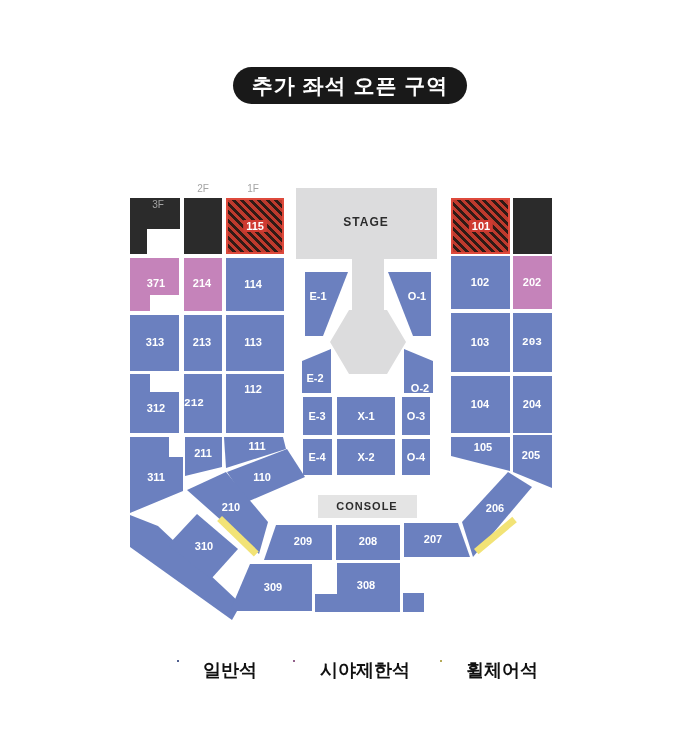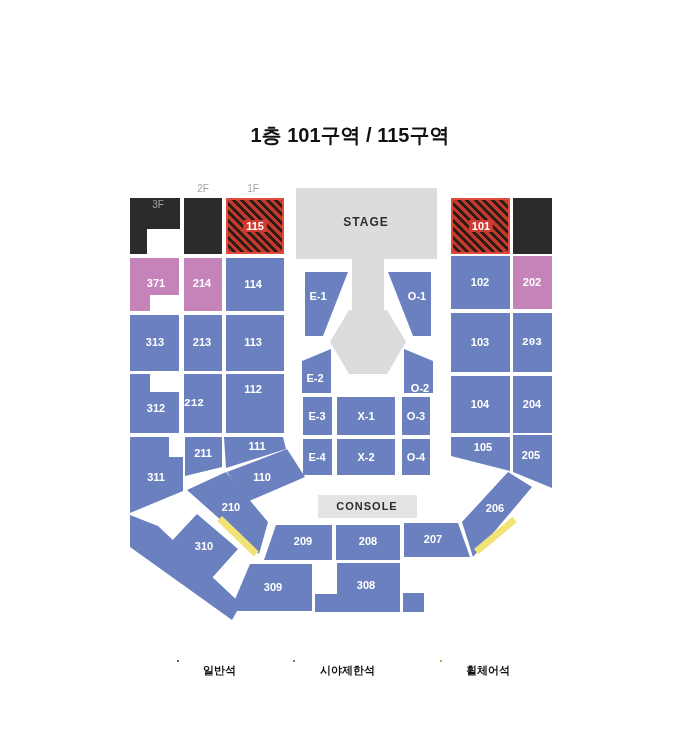--- a/index.html
+++ b/index.html
@@ -19,28 +19,28 @@
   .sec.floor{background:var(--c-stage);}
   .sec.console{background:var(--c-console);}
   .sec.open{background:repeating-linear-gradient(45deg,var(--c-stripe) 0 3px,var(--c-stripedark) 3px 6px);
             border:2px solid var(--c-openborder);box-sizing:border-box;}
   .lbl{position:absolute;transform:translate(-50%,-50%);color:#fff;font-size:11px;font-weight:700;
        white-space:nowrap;pointer-events:none;}
   .lbl.dark{color:#2c2c2c;letter-spacing:1px;font-size:12px;}
   .lbl.console-lbl{font-size:11px;}
   .lbl.gray{color:#a3a3a3;font-weight:400;font-size:10px;letter-spacing:0;}
   .lbl.redbg{background:#cf3a31;padding:0 3px;border-radius:1px;}
-  .legend-label{position:absolute;transform:translate(0,-50%);font-size:11px;font-weight:700;color:#111;
+  .legend-label{position:absolute;transform:translate(0,-50%);font-size:18px;font-weight:700;color:#111;
                 white-space:nowrap;}
 </style>
 </head>
 <body>
 
 <div id="canvas" style="--c-general: #6b80bf; --c-restricted: #c583ba; --c-wheelchair: #f2e376; --c-closed: #2b2b2b; --c-stripe: #bf3a2d; --c-stripedark: #301a15; --c-openborder: #de4a3c; --c-stage: #dcdcdd; --c-console: #e4e4e4;">
-  <div class="abs" id="subtitle">1층 101구역 / 115구역</div>
+  <div class="abs" id="title-badge">추가 좌석 오픈 구역</div>
   <div class="abs" id="map" style="left:0;top:160px;width:700px;height:470px;"></div>
   <div id="legend"></div>
 <div class="sec floor" style="left: 296px; top: 188px; width: 141px; height: 71px;"></div>
     <span class="lbl dark" style="left: 366px; top: 222px;">STAGE</span>
     <div class="sec floor" style="left: 352px; top: 259px; width: 32px; height: 57px;"></div>
     <div class="sec floor" style="left: 330px; top: 310px; width: 76px; height: 64px; clip-path: polygon(19px 0px, 57px 0px, 76px 32px, 57px 64px, 19px 64px, 0px 32px);"></div>
     <div class="sec console" style="left: 318px; top: 495px; width: 99px; height: 23px;"></div>
     <span class="lbl dark console-lbl" style="left: 367px; top: 506px;">CONSOLE</span>
     <div class="sec block" style="left: 130px; top: 198px; width: 50px; height: 56px; clip-path: polygon(0px 0px, 50px 0px, 50px 31px, 17px 31px, 17px 56px, 0px 56px);"></div>
     <div class="sec block" style="left: 184px; top: 198px; width: 38px; height: 56px;"></div>

